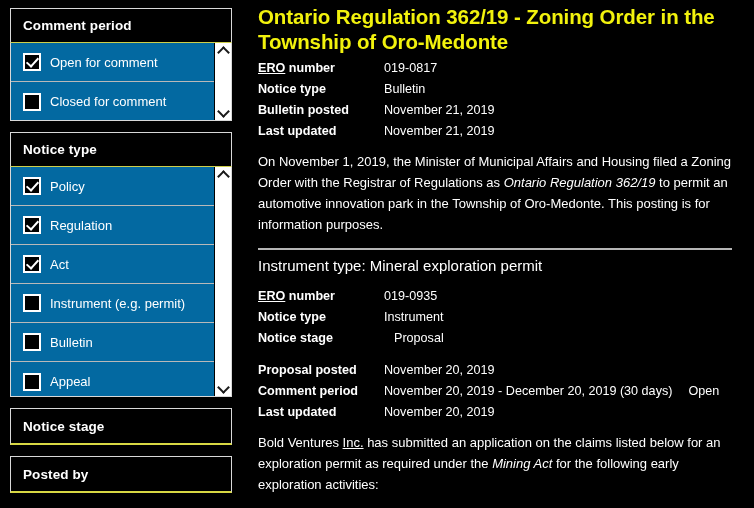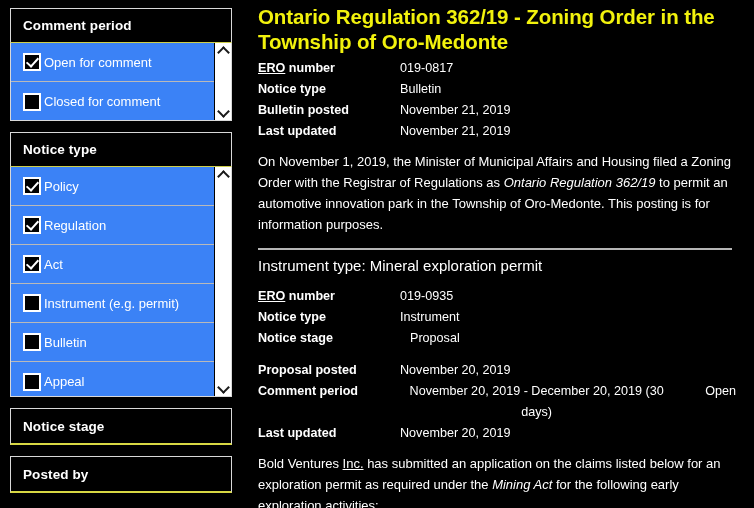--- a/index.html
+++ b/index.html
@@ -61,26 +61,26 @@
     background: #000000;
   }
   .opt-list {
     list-style: none;
     margin: 0;
     padding: 0;
   }
   .opt {
     display: flex;
     align-items: center;
-    gap: 3px;
+    gap: 9px;
     padding: 9px 10px 9px 12px;
     border-bottom: 1px solid #b9b9b9;
     box-sizing: border-box;
     height: 39px;
-    background: #3b82f6;
+    background: #0369a1;
   }
   .opt:last-child { border-bottom: none; }
   .opt-label {
     font-size: 13px;
     color: #ffffff;
     white-space: nowrap;
   }
   .cbox {
     width: 18px;
     height: 18px;
@@ -176,21 +176,20 @@
     color: #ffffff;
     margin: 6px 0 10px 0;
     line-height: 20px;
   }
   .meta { margin: 4px 0 0 0; }
   .meta-row {
     display: flex;
     font-size: 12.6px;
     line-height: 21px;
     align-items: baseline;
-    gap: 16px;
   }
   .meta-label {
     width: 126px;
     flex: 0 0 126px;
     font-weight: bold;
     color: #ffffff;
   }
   .meta-label .abbr {
     text-decoration: underline;
     text-underline-offset: 1px;

